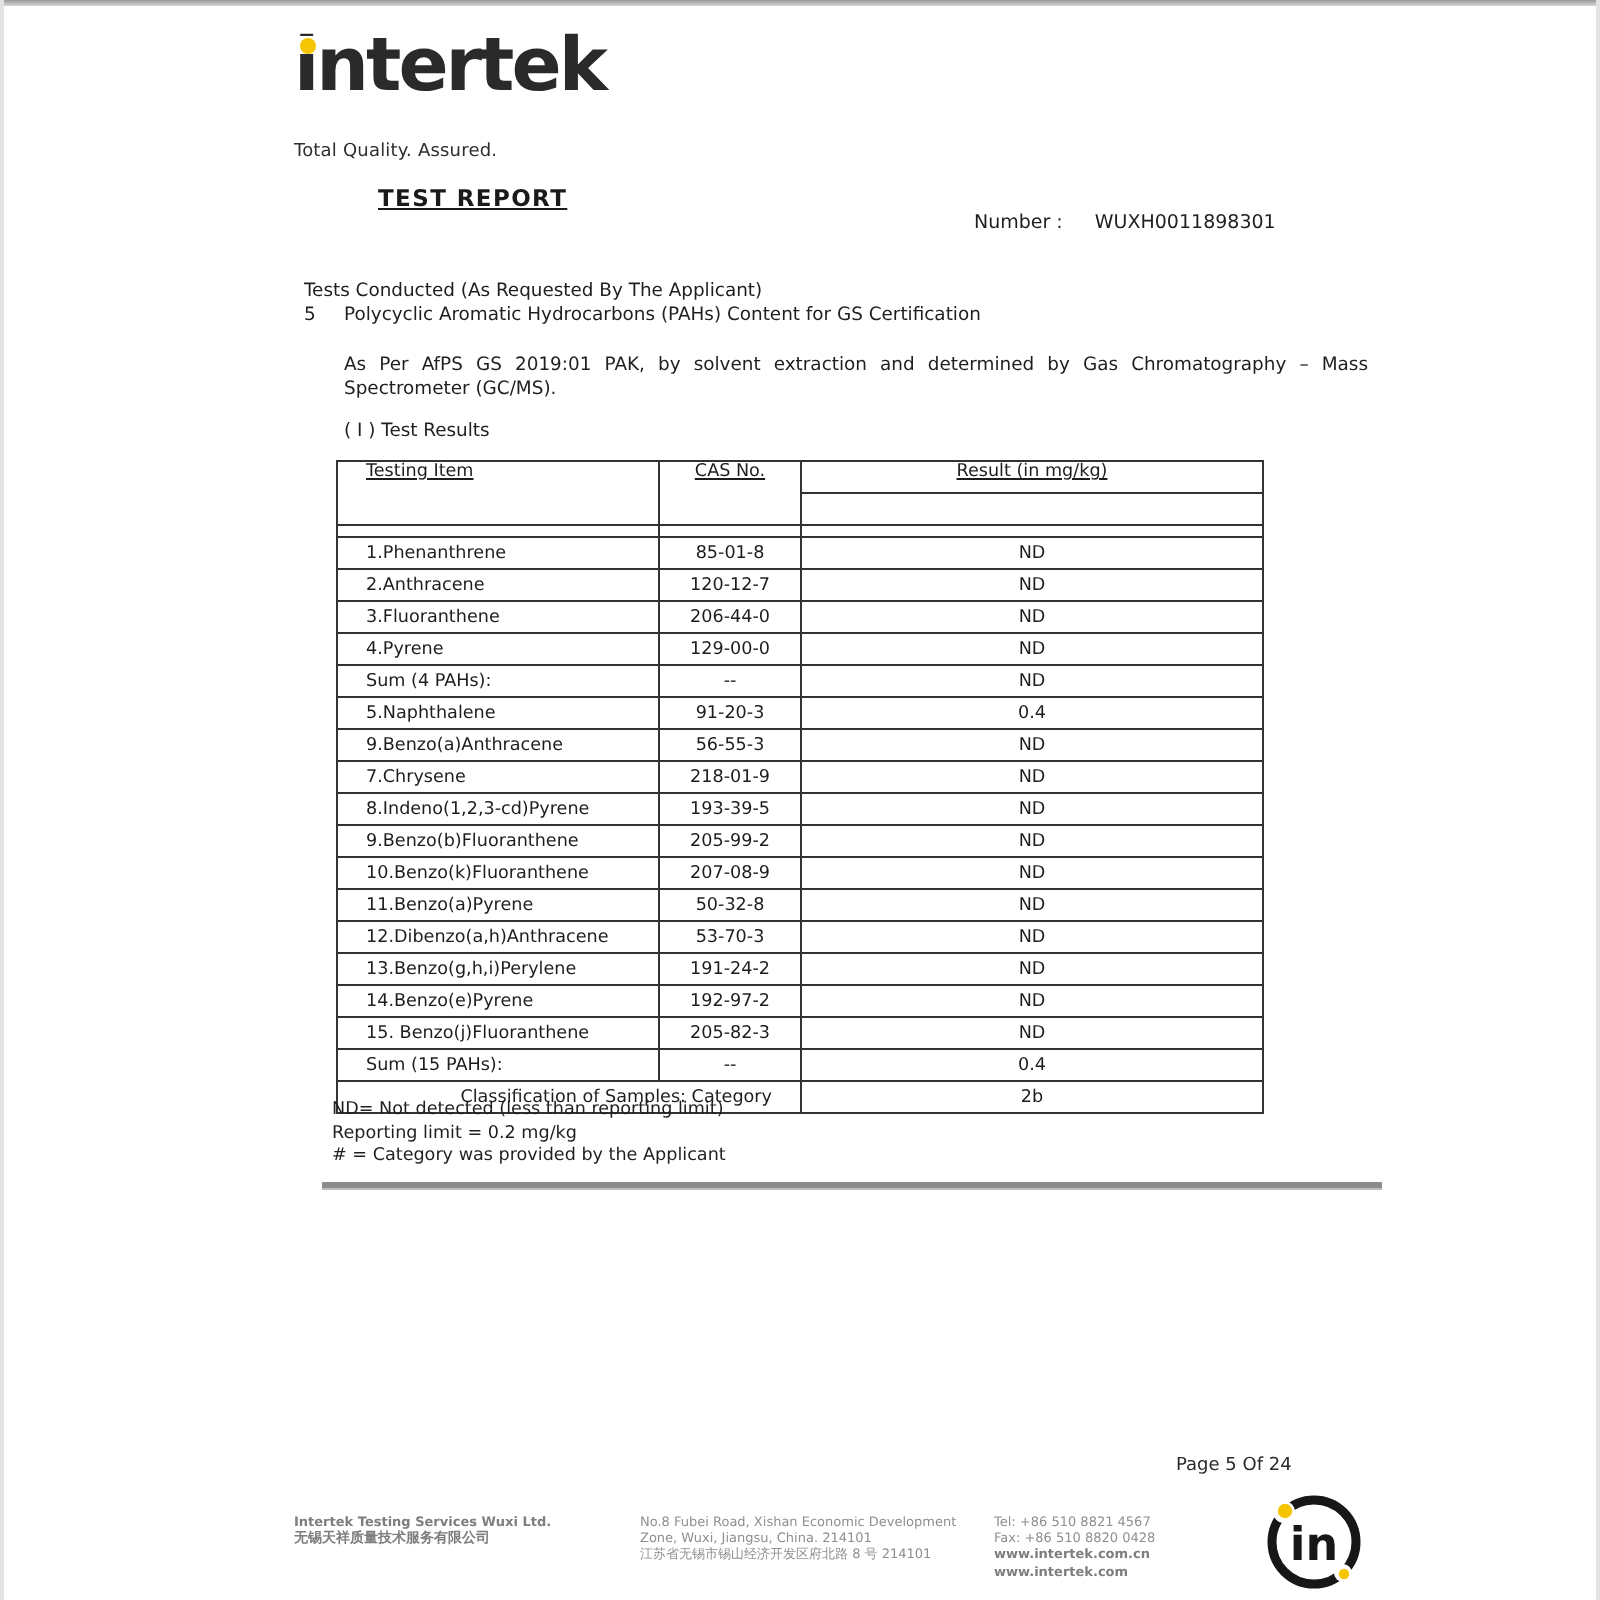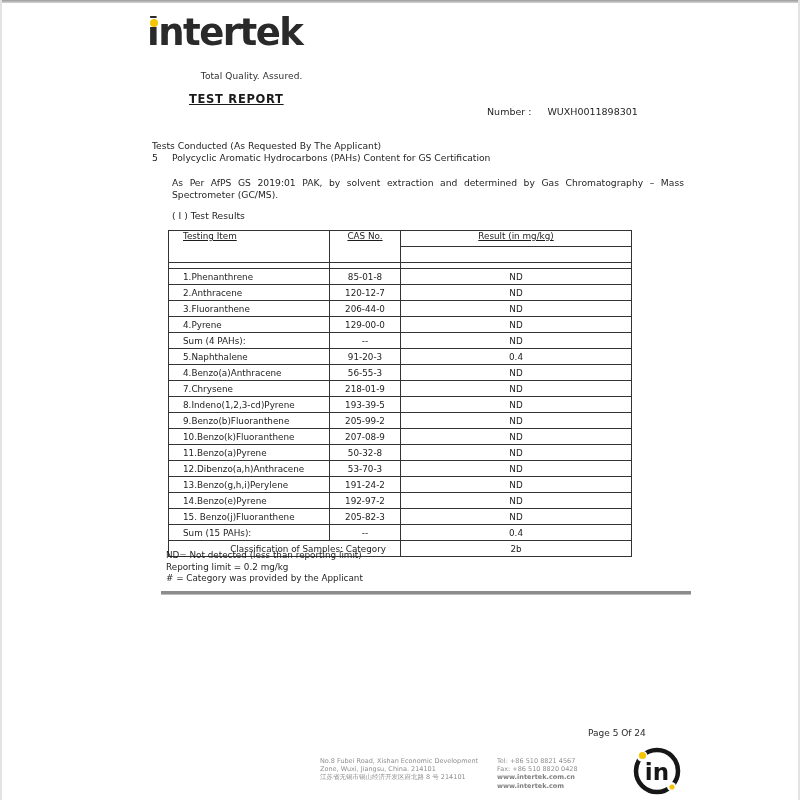--- a/index.html
+++ b/index.html
@@ -6,21 +6,21 @@
   .page{
     position:relative;width:800px;height:800px;background:#ffffff;overflow:hidden;
     font-family:"DejaVu Sans",sans-serif;color:#222;
   }
   .scan-top{position:absolute;top:0;left:0;width:800px;height:3px;
     background:linear-gradient(#9a9a9a,#d6d6d6);}
   .scan-side{position:absolute;top:0;bottom:0;width:2px;background:#e3e3e3;}
   .scan-left{left:0}.scan-right{right:0}
 
   
-  .logo{position:absolute;left:147px;top:14px;text-align:right;}
+  .logo{position:absolute;left:147px;top:14px;}
   .logo-text{font-size:37px;line-height:38px;font-weight:bold;letter-spacing:-1.5px;color:#2a2a2a;}
   .dot-mask{position:absolute;left:2px;top:4px;width:9px;height:9px;background:#fff;}
   .dot-yellow{position:absolute;left:2.5px;top:4.5px;width:8px;height:8px;border-radius:50%;background:#f4c500;}
   .tagline{font-size:9px;font-weight:normal;color:#2e2e2e;margin-top:19px;letter-spacing:0.1px;}
 
   .title{position:absolute;left:189px;top:92px;font-size:11.5px;font-weight:bold;
     letter-spacing:0.7px;color:#1a1a1a;text-decoration:underline;}
   .number-row{position:absolute;left:487px;top:106px;font-size:9.5px;color:#1f1f1f;}
   .number-row .num{margin-left:16px;}
 
@@ -137,21 +137,21 @@
           <td class="ci sum">Sum (4 PAHs):</td>
           <td class="cc">--</td>
           <td class="cr">ND</td>
         </tr>
         <tr>
           <td class="ci">5.Naphthalene</td>
           <td class="cc">91-20-3</td>
           <td class="cr">0.4</td>
         </tr>
         <tr>
-          <td class="ci">4.Benzo(a)Anthracene</td>
+          <td class="ci">9.Benzo(a)Anthracene</td>
           <td class="cc">56-55-3</td>
           <td class="cr">ND</td>
         </tr>
         <tr>
           <td class="ci">7.Chrysene</td>
           <td class="cc">218-01-9</td>
           <td class="cr">ND</td>
         </tr>
         <tr>
           <td class="ci">8.Indeno(1,2,3-cd)Pyrene</td>
@@ -207,20 +207,24 @@
 
   <div class="notes">
     <div>ND= Not detected (less than reporting limit)</div>
     <div>Reporting limit = 0.2 mg/kg</div>
     <div># = Category was provided by the Applicant</div>
   </div>
   <div class="sep"></div>
 
   <div class="pageno">Page 5 Of 24</div>
 
+  <div class="fblock f1">
+    <div class="fb">Intertek Testing Services Wuxi Ltd.</div>
+    <div class="fb fcn">无锡天祥质量技术服务有限公司</div>
+  </div>
   <div class="fblock f2">
     <div>No.8 Fubei Road, Xishan Economic Development</div>
     <div>Zone, Wuxi, Jiangsu, China. 214101</div>
     <div>江苏省无锡市锡山经济开发区府北路 8 号 214101</div>
   </div>
   <div class="fblock f3">
     <div>Tel: +86 510 8821 4567</div>
     <div>Fax: +86 510 8820 0428</div>
     <div class="fb">www.intertek.com.cn</div>
     <div class="fb">www.intertek.com</div>

